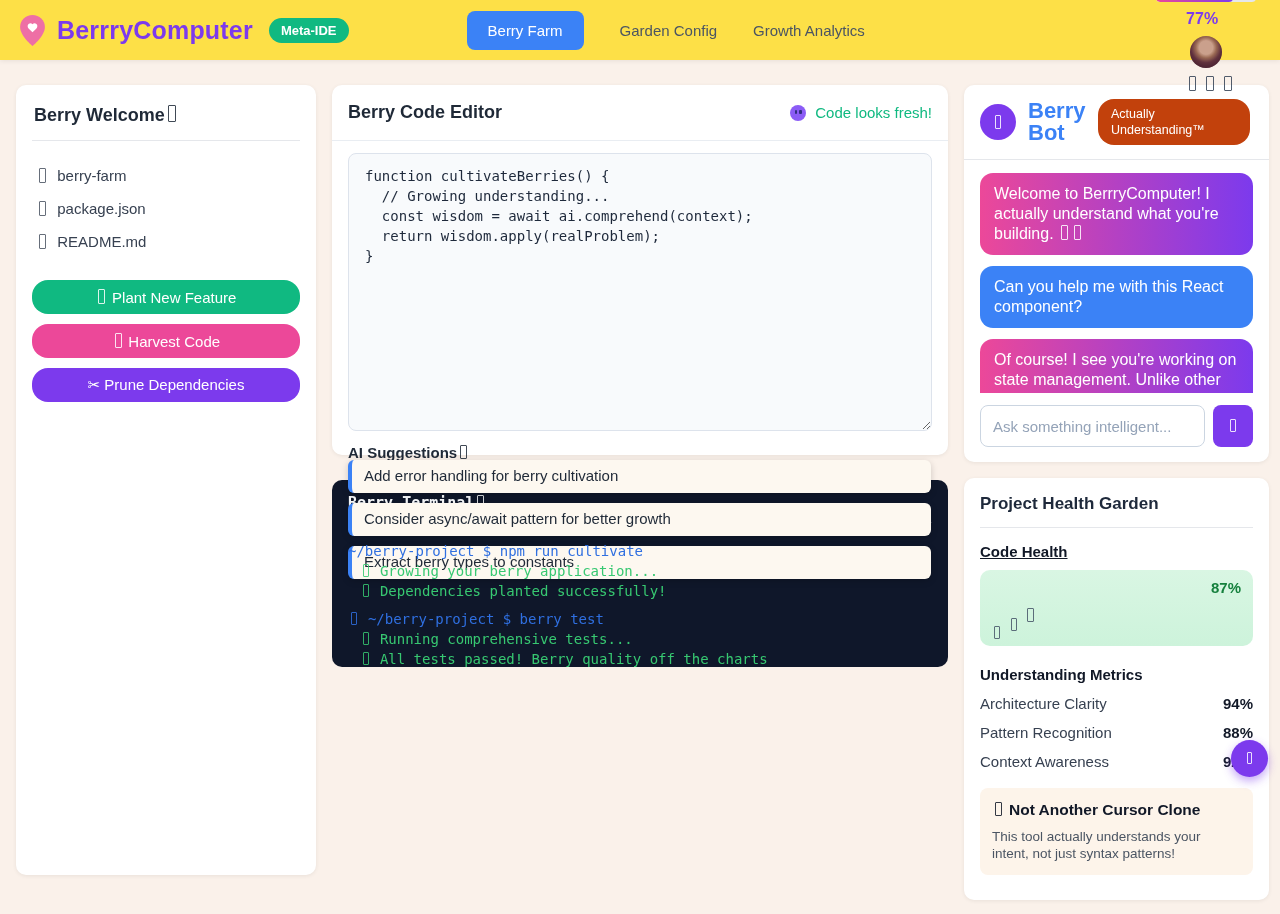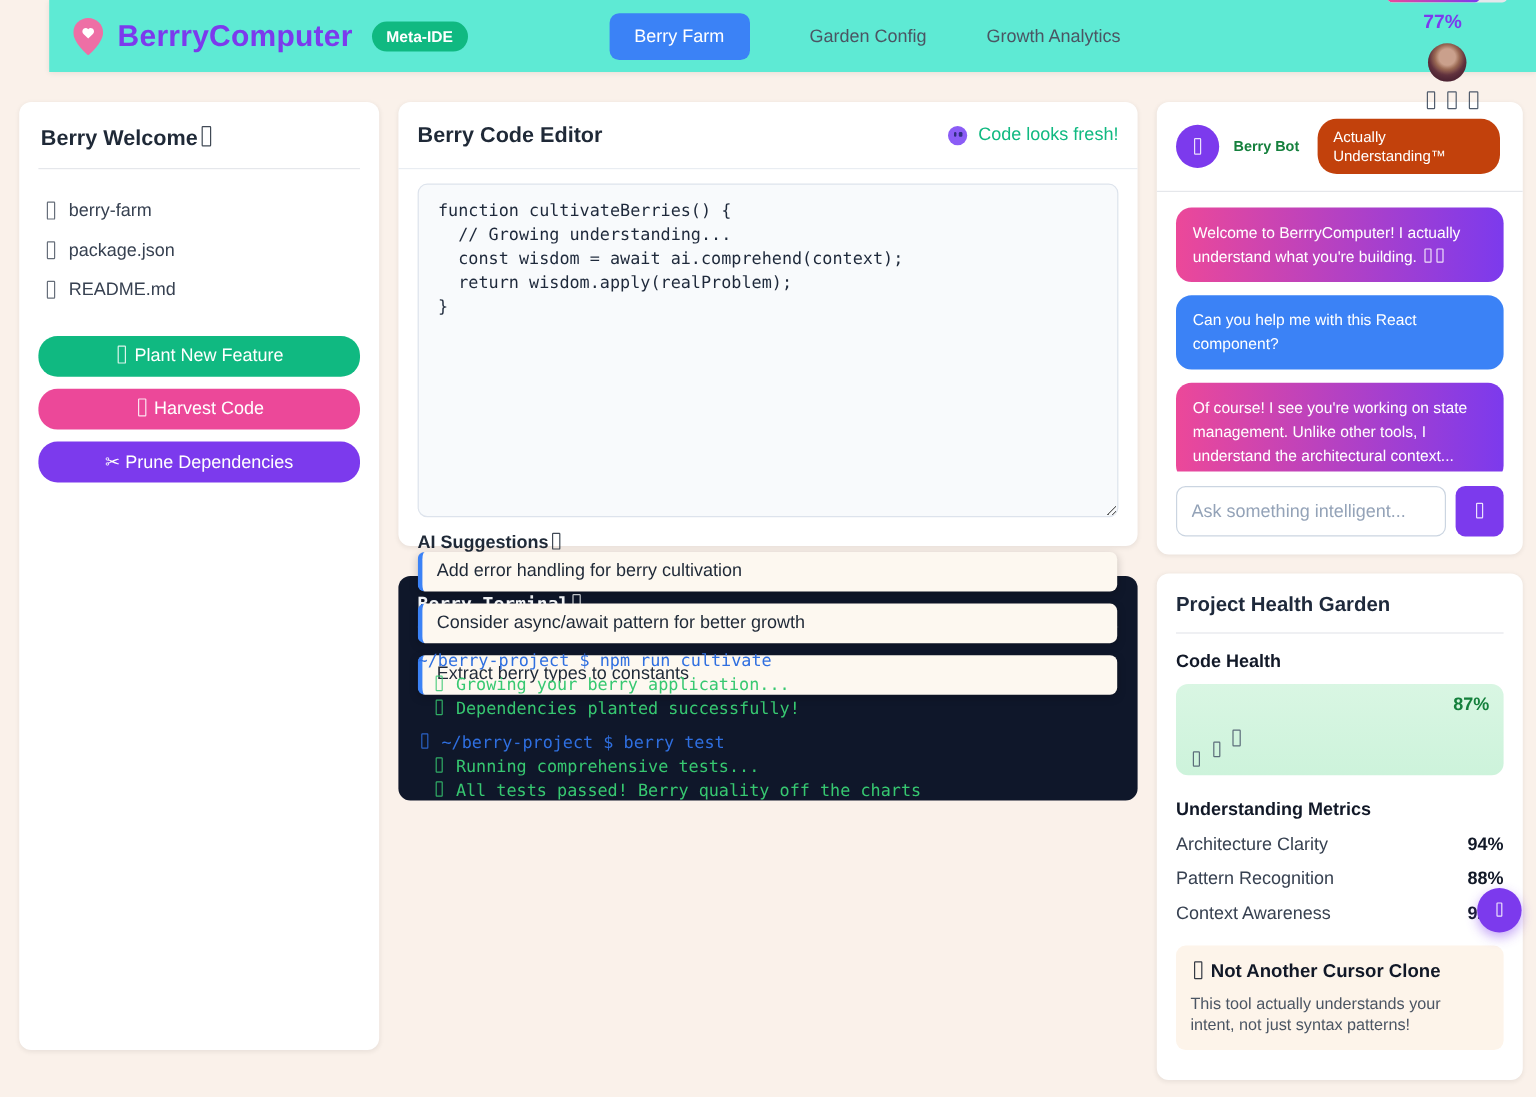--- a/index.html
+++ b/index.html
@@ -14,30 +14,30 @@
   
   .tofu {
     display:inline-block; width:.46em; height:.95em;
     border:1px solid currentColor; border-radius:1px;
     vertical-align:-.08em; margin:0 .18em; opacity:.85;
   }
   .tofu.lg { width:.5em; height:1em; }
 
   
   .header {
-    height:60px; background:#5eead4; display:flex; align-items:center;
-    padding:18px 20px; box-shadow:0 1px 5px rgba(0,0,0,.08); position:relative; z-index:5;margin-left:41px;
+    height:60px; background:#fde047; display:flex; align-items:center;
+    padding:18px 20px; box-shadow:0 1px 5px rgba(0,0,0,.08); position:relative; z-index:5;
   }
   .logo-wrap { display:flex; align-items:center; gap:12px; }
   .app-title { font-size:25px; font-weight:bold; color:#7c3aed; letter-spacing:.2px; }
   .meta-badge {
     background:#10b981; color:#fff; font-size:13px; font-weight:bold;
     padding:5px 12px; border-radius:14px; margin-left:4px;
   }
-  .nav { display:flex; align-items:center; gap:50px; margin-left:118px; }
+  .nav { display:flex; align-items:center; gap:36px; margin-left:118px; }
   .nav-item { font-size:15px; color:#4b5563; cursor:pointer; }
   .nav-item.active {
     background:#3b82f6; color:#fff; padding:11px 21px; border-radius:8px;
   }
   .header-right { margin-left:auto; display:flex; align-items:center; gap:8px;flex-direction:column; }
   .und-label { font-size:15px; color:#6b7280; margin-right:6px; }
   .progress-track {
     width:100px; height:8px; background:#e5e7eb; border-radius:4px; overflow:hidden;
   }
   .progress-fill {
@@ -125,47 +125,47 @@
   .rightcol { flex:0 0 300px; }
   .bot-card { height:377px; overflow:hidden; }
   .bot-head {
     display:flex; align-items:center; gap:12px; padding:14px 16px;
     border-bottom:1px solid #e5e7eb;
   }
   .bot-avatar {
     width:36px; height:36px; border-radius:50%; background:#7c3aed; color:#fff;
     display:flex; align-items:center; justify-content:center; font-size:14px; flex:0 0 36px;
   }
-  .bot-name { font-size:12px; font-weight:bold; color:#15803d; width:58px; line-height:22px; }
+  .bot-name { font-size:22px; font-weight:bold; color:#3b82f6; width:58px; line-height:22px; }
   .bot-badge {
     background:#c2410c; color:#fff; font-size:12.5px; line-height:16px;
     padding:7px 13px; border-radius:16px; max-width:152px;
   }
   .chat-area { height:233px; overflow:hidden; padding:13px 16px 0 16px; }
   .msg {
-    border-radius:13px; padding:11px 14px; font-size:13px; line-height:20px;
+    border-radius:13px; padding:11px 14px; font-size:16px; line-height:20px;
     color:#fff; margin-bottom:11px;
   }
   .msg.bot { background:linear-gradient(90deg,#ec4899,#7c3aed); }
   .msg.user { background:#3b82f6; }
   .chat-input-row { display:flex; gap:8px; padding:12px 16px 16px 16px; align-items:center; }
   .chat-input {
     flex:1; height:42px; border:1px solid #cbd5e1; border-radius:8px;
     padding:0 12px; font-size:15px; font-family:"Liberation Sans",sans-serif;
     color:#1f2937; outline:none; min-width:0;
   }
   .chat-input::placeholder { color:#94a3b8; }
   .send-btn {
     width:40px; height:42px; flex:0 0 40px; border:none; border-radius:8px;
     background:#7c3aed; color:#fff; font-size:14px; cursor:pointer;
   }
 
   .health-card { margin-top:16px; padding:16px; height:422px; }
   .health-title { font-size:17px; font-weight:bold; color:#1e293b; padding-bottom:13px; border-bottom:1px solid #e5e7eb; }
-  .code-health-label { font-size:15px; font-weight:bold; color:#111827; margin-top:15px; }
+  .code-health-label { font-size:15px; font-weight:bold; color:#111827; margin-top:15px;text-decoration:underline; }
   .health-box {
     margin-top:10px; height:76px; border-radius:10px; position:relative;
     background:linear-gradient(180deg,#d9f6e3,#cdf3db);
   }
   .health-pct { position:absolute; top:9px; right:12px; font-size:15px; font-weight:bold; color:#15803d; }
   .growth { position:absolute; color:#475569; }
   .g1 { left:11px; bottom:7px; font-size:14px; }
   .g2 { left:28px; bottom:15px; font-size:14px; }
   .g3 { left:44px; bottom:24px; font-size:15px; }
   .metrics-title { font-size:15px; font-weight:bold; color:#111827; margin-top:20px; }

